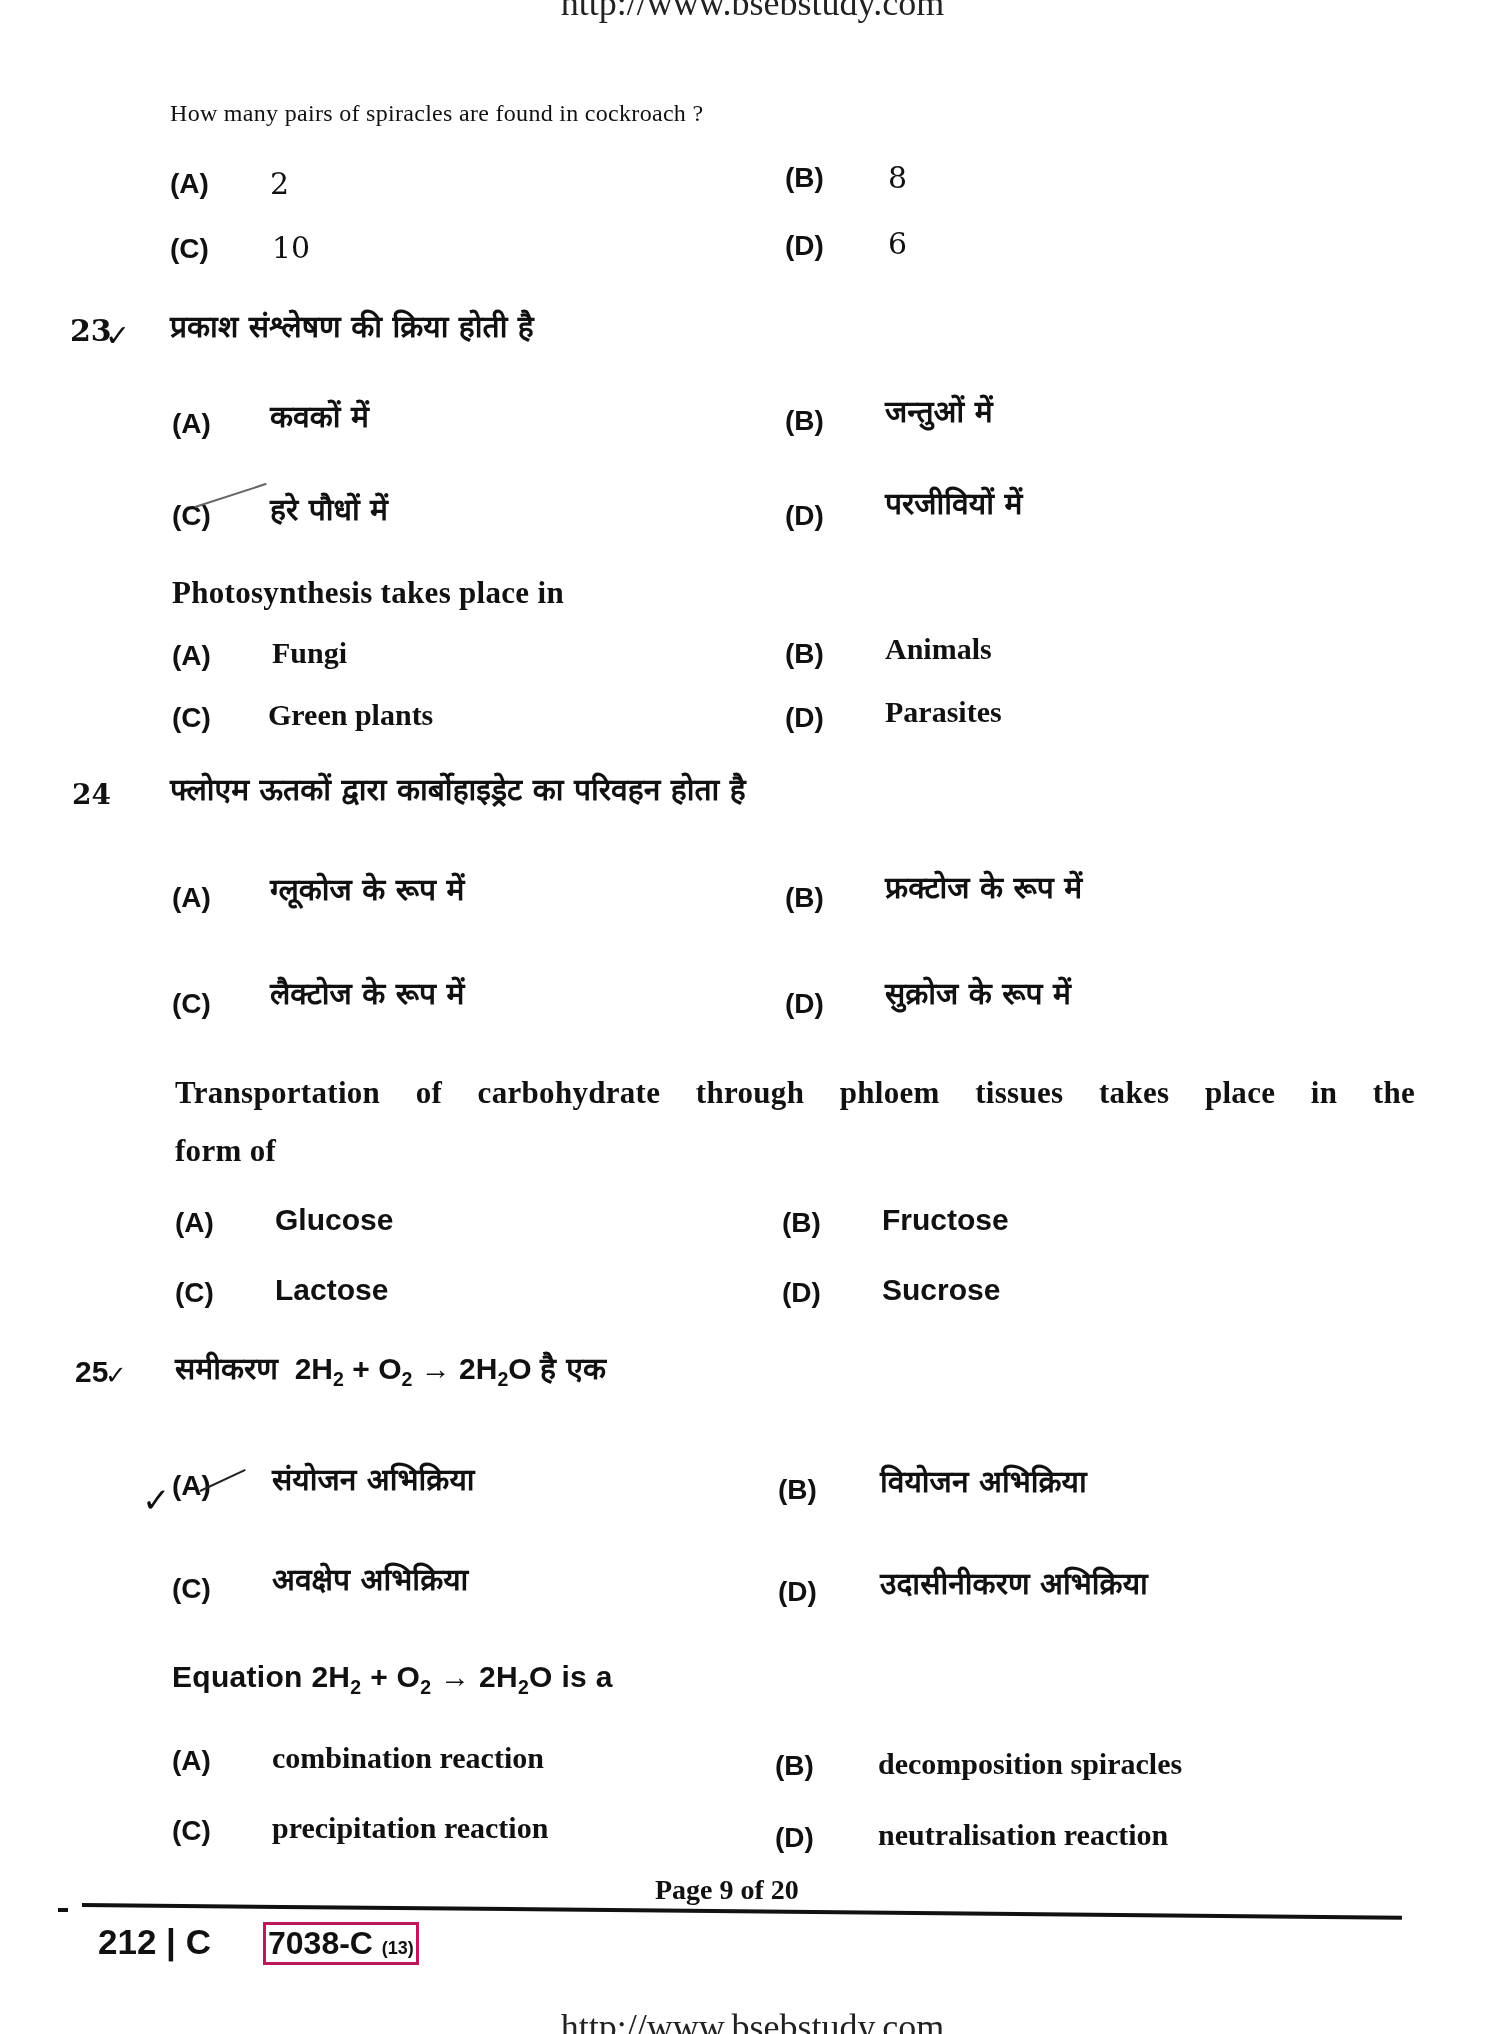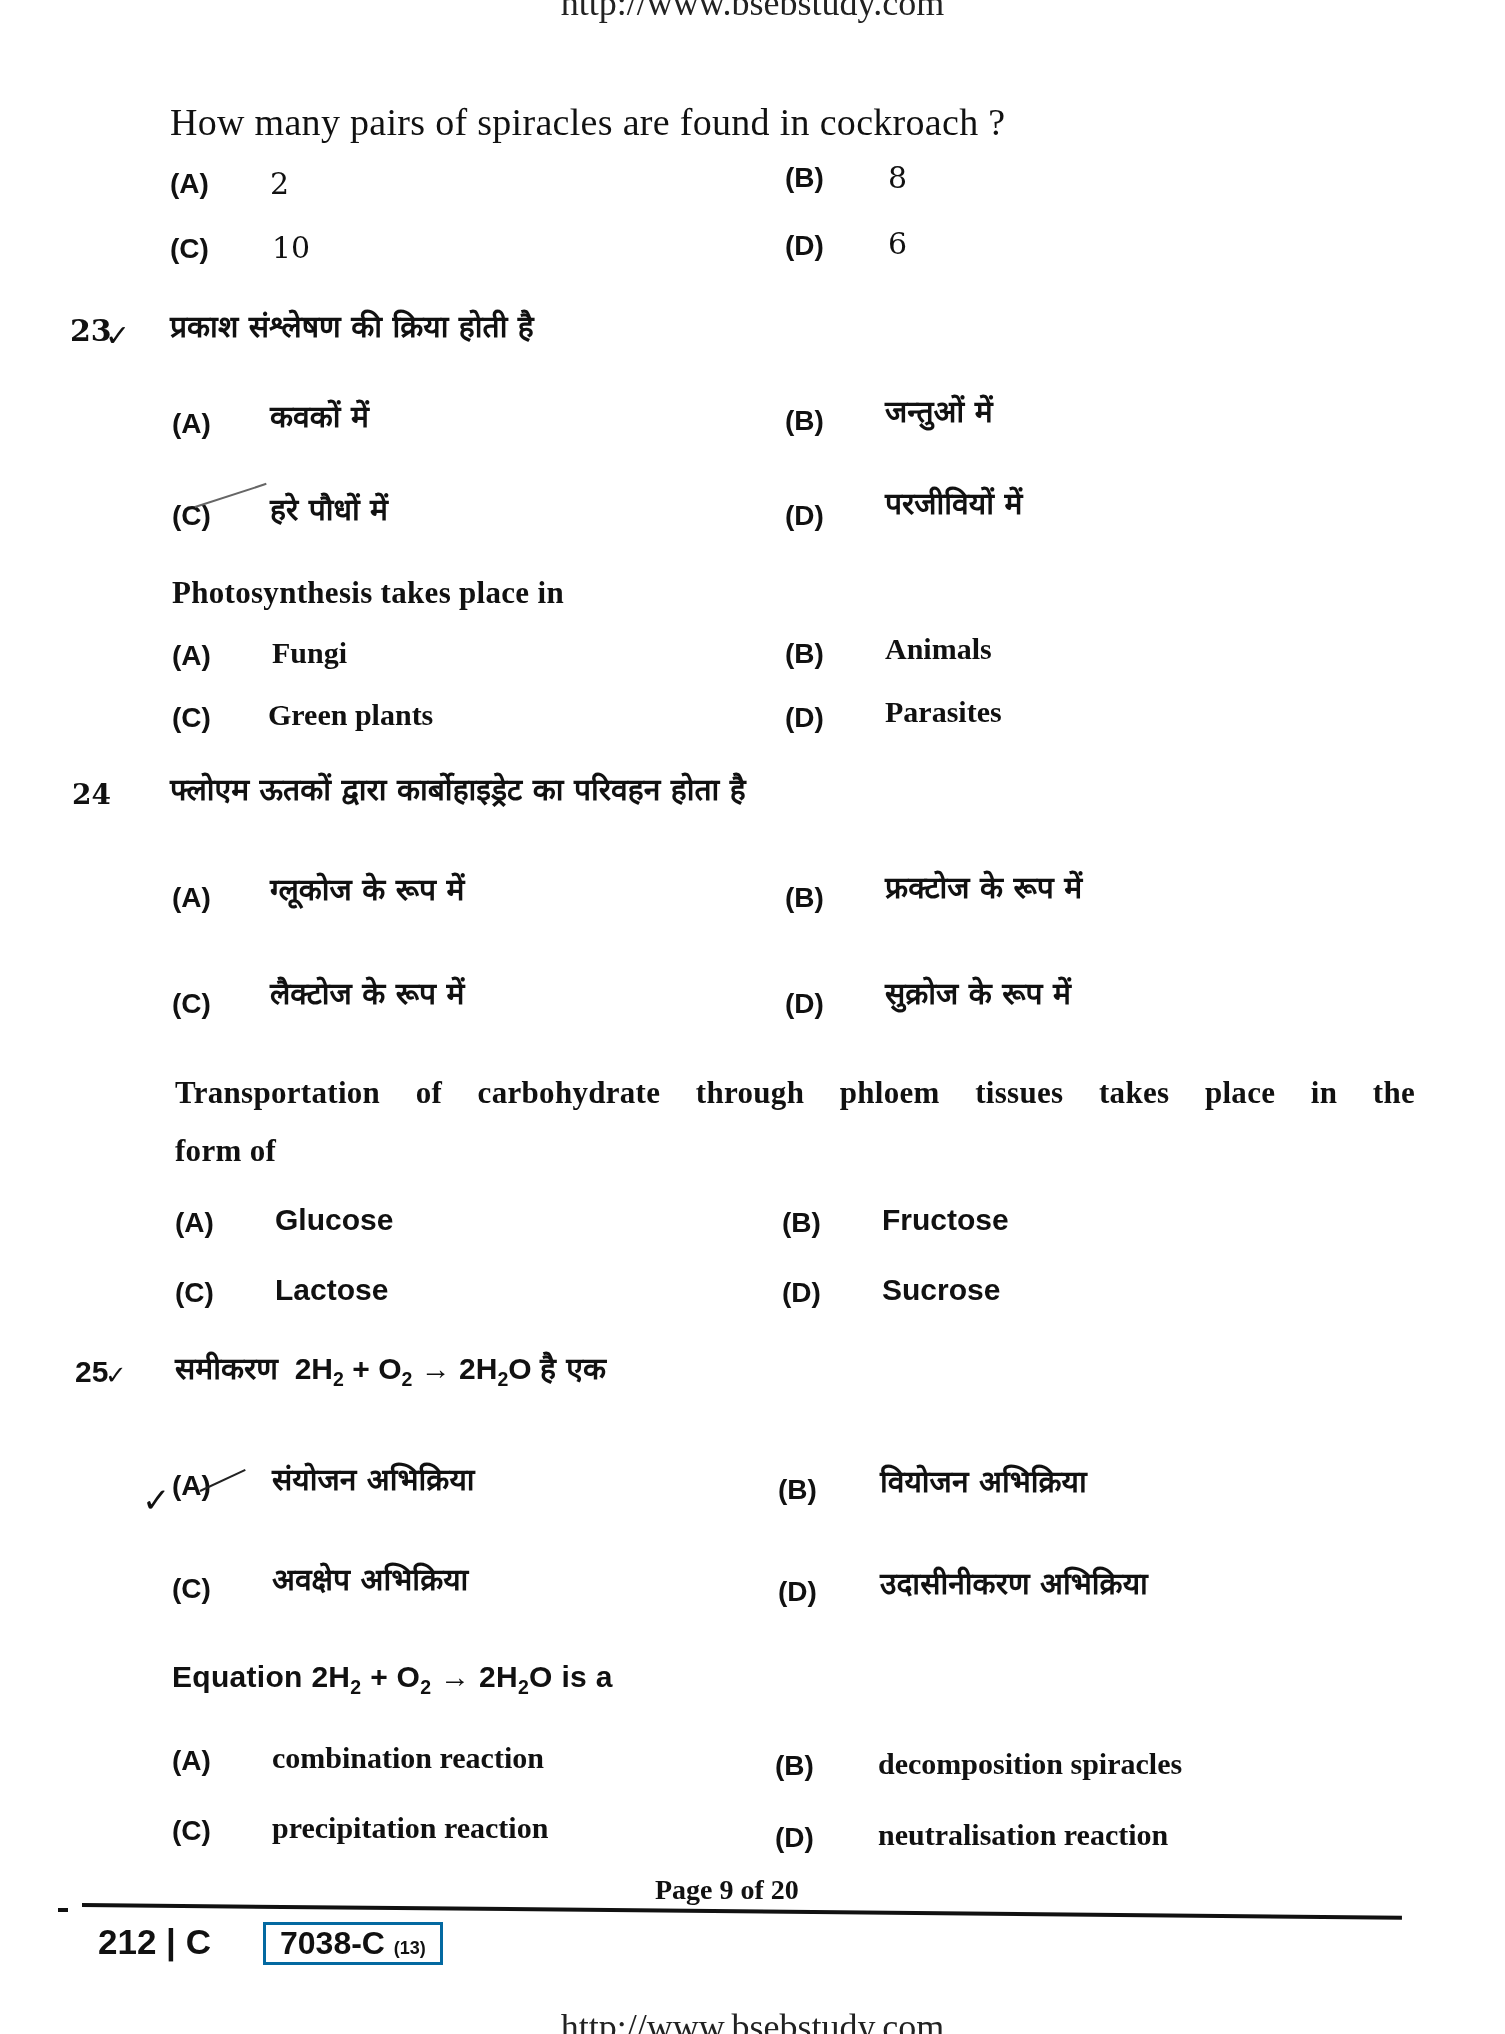--- a/index.html
+++ b/index.html
@@ -15,32 +15,32 @@
   .q-text.light { font-weight: normal; }
   .q-num { font-size: 30px; font-weight: bold; }
   .opt-label { font-size: 28px; font-weight: bold; font-family: "Liberation Sans", sans-serif; }
   .opt-val { font-size: 30px; font-weight: bold; }
   .opt-val.light { font-weight: normal; }
   .hi { font-family: "DejaVu Sans", sans-serif; font-weight: bold; font-size: 30px; }
   sub { font-size: 65%; vertical-align: -0.35em; }
   .footer-line { position: absolute; left: 82px; top: 1903px; width: 1320px; height: 4px; background: #111; transform: rotate(0.55deg); transform-origin: left center; }
   .footer-dash { position: absolute; left: 58px; top: 1908px; width: 10px; height: 4px; background: #111; }
   .footer-code { font-family: "Liberation Sans", sans-serif; font-size: 35px; font-weight: bold; }
-  .footer-box { border: 3px solid #0369a1; padding: 0 14px; font-family: "Liberation Sans", sans-serif; font-size: 32px; font-weight: bold; text-align: right; }
+  .footer-box { border: 3px solid #be185d; padding: 0 2px; font-family: "Liberation Sans", sans-serif; font-size: 32px; font-weight: bold; text-align: right; }
   .footer-box small { font-size: 18px; font-weight: bold; }
   .footer-page { font-family: "Liberation Serif", serif; font-size: 28px; font-weight: bold; }
   .pen { position: absolute; border-top: 2px solid #666; transform-origin: left center; }
   .check { font-family: "DejaVu Sans", sans-serif; font-size: 30px; color: #111; }
 </style>
 </head>
 <body>
 
 <div class="abs url url-top">http://www.bsebstudy.com</div>
 
-<div class="abs q-text light" style="left:170px; top:100px; font-family:'Liberation Serif',serif; font-size:38px;">How many pairs of spiracles are found in cockroach ?</div>
+<div class="abs q-text light" style="left:170px; top:100px; font-family:'Liberation Serif',serif; font-size:24px;">How many pairs of spiracles are found in cockroach ?</div>
 <div class="abs opt-label" style="left:170px; top:168px;">(A)</div>
 <div class="abs opt-val light" style="left:270px; top:166px;">2</div>
 <div class="abs opt-label" style="left:785px; top:162px;">(B)</div>
 <div class="abs opt-val light" style="left:888px; top:160px;">8</div>
 <div class="abs opt-label" style="left:170px; top:233px;">(C)</div>
 <div class="abs opt-val light" style="left:272px; top:230px;">10</div>
 <div class="abs opt-label" style="left:785px; top:230px;">(D)</div>
 <div class="abs opt-val light" style="left:888px; top:226px;">6</div>
 
 <div class="abs q-num" style="left:70px; top:313px;">23</div>

